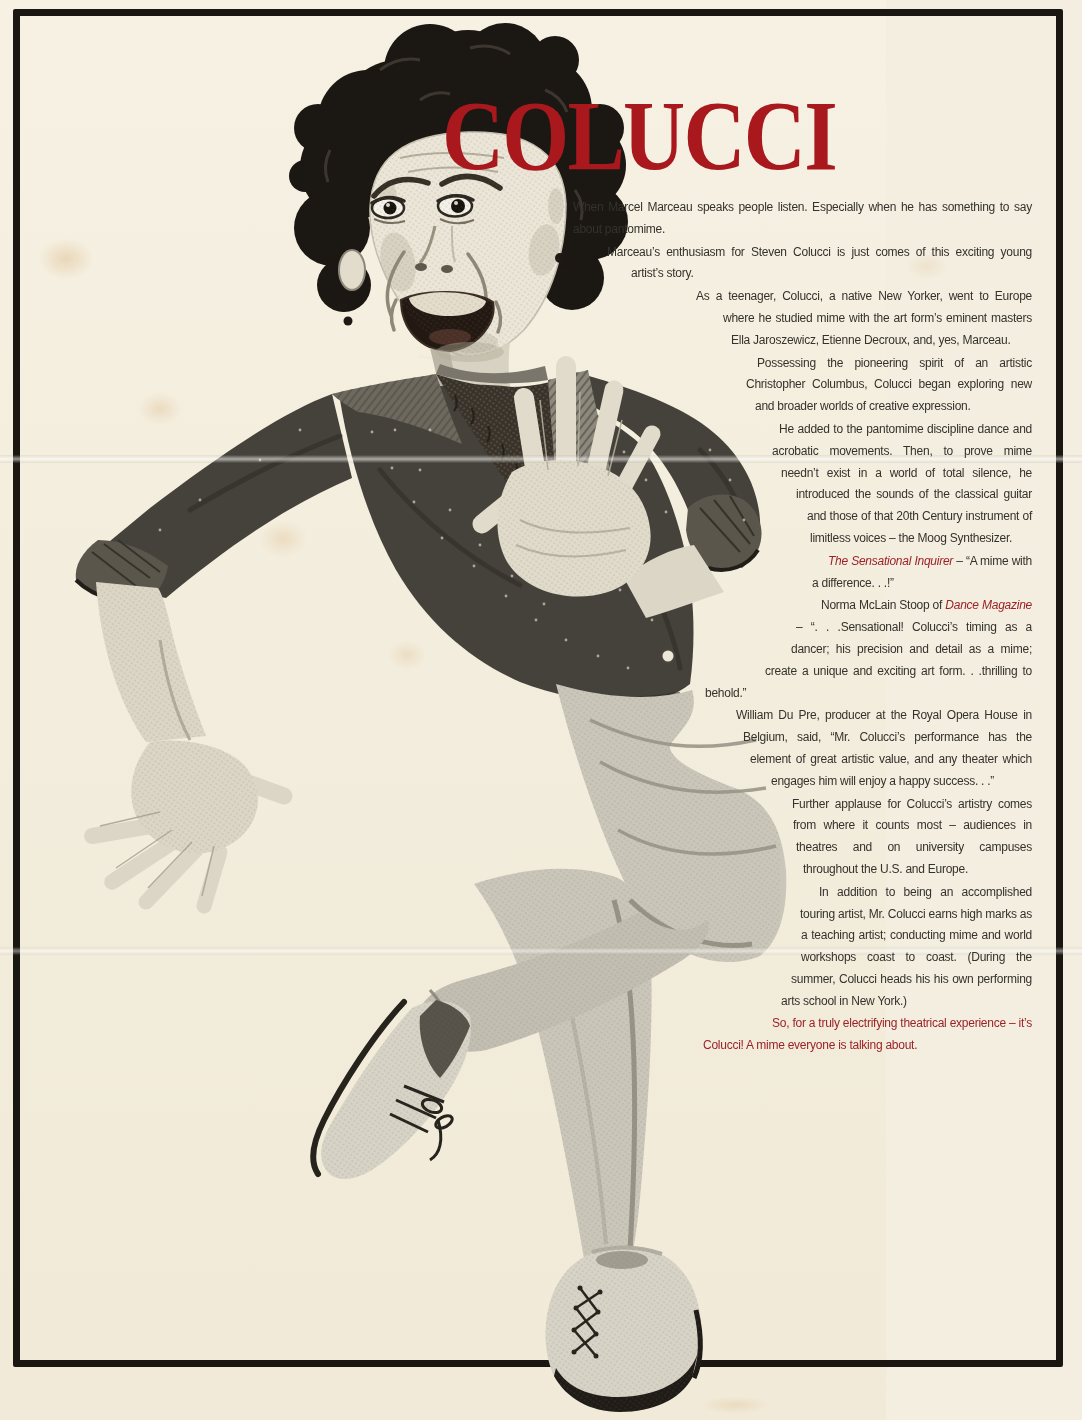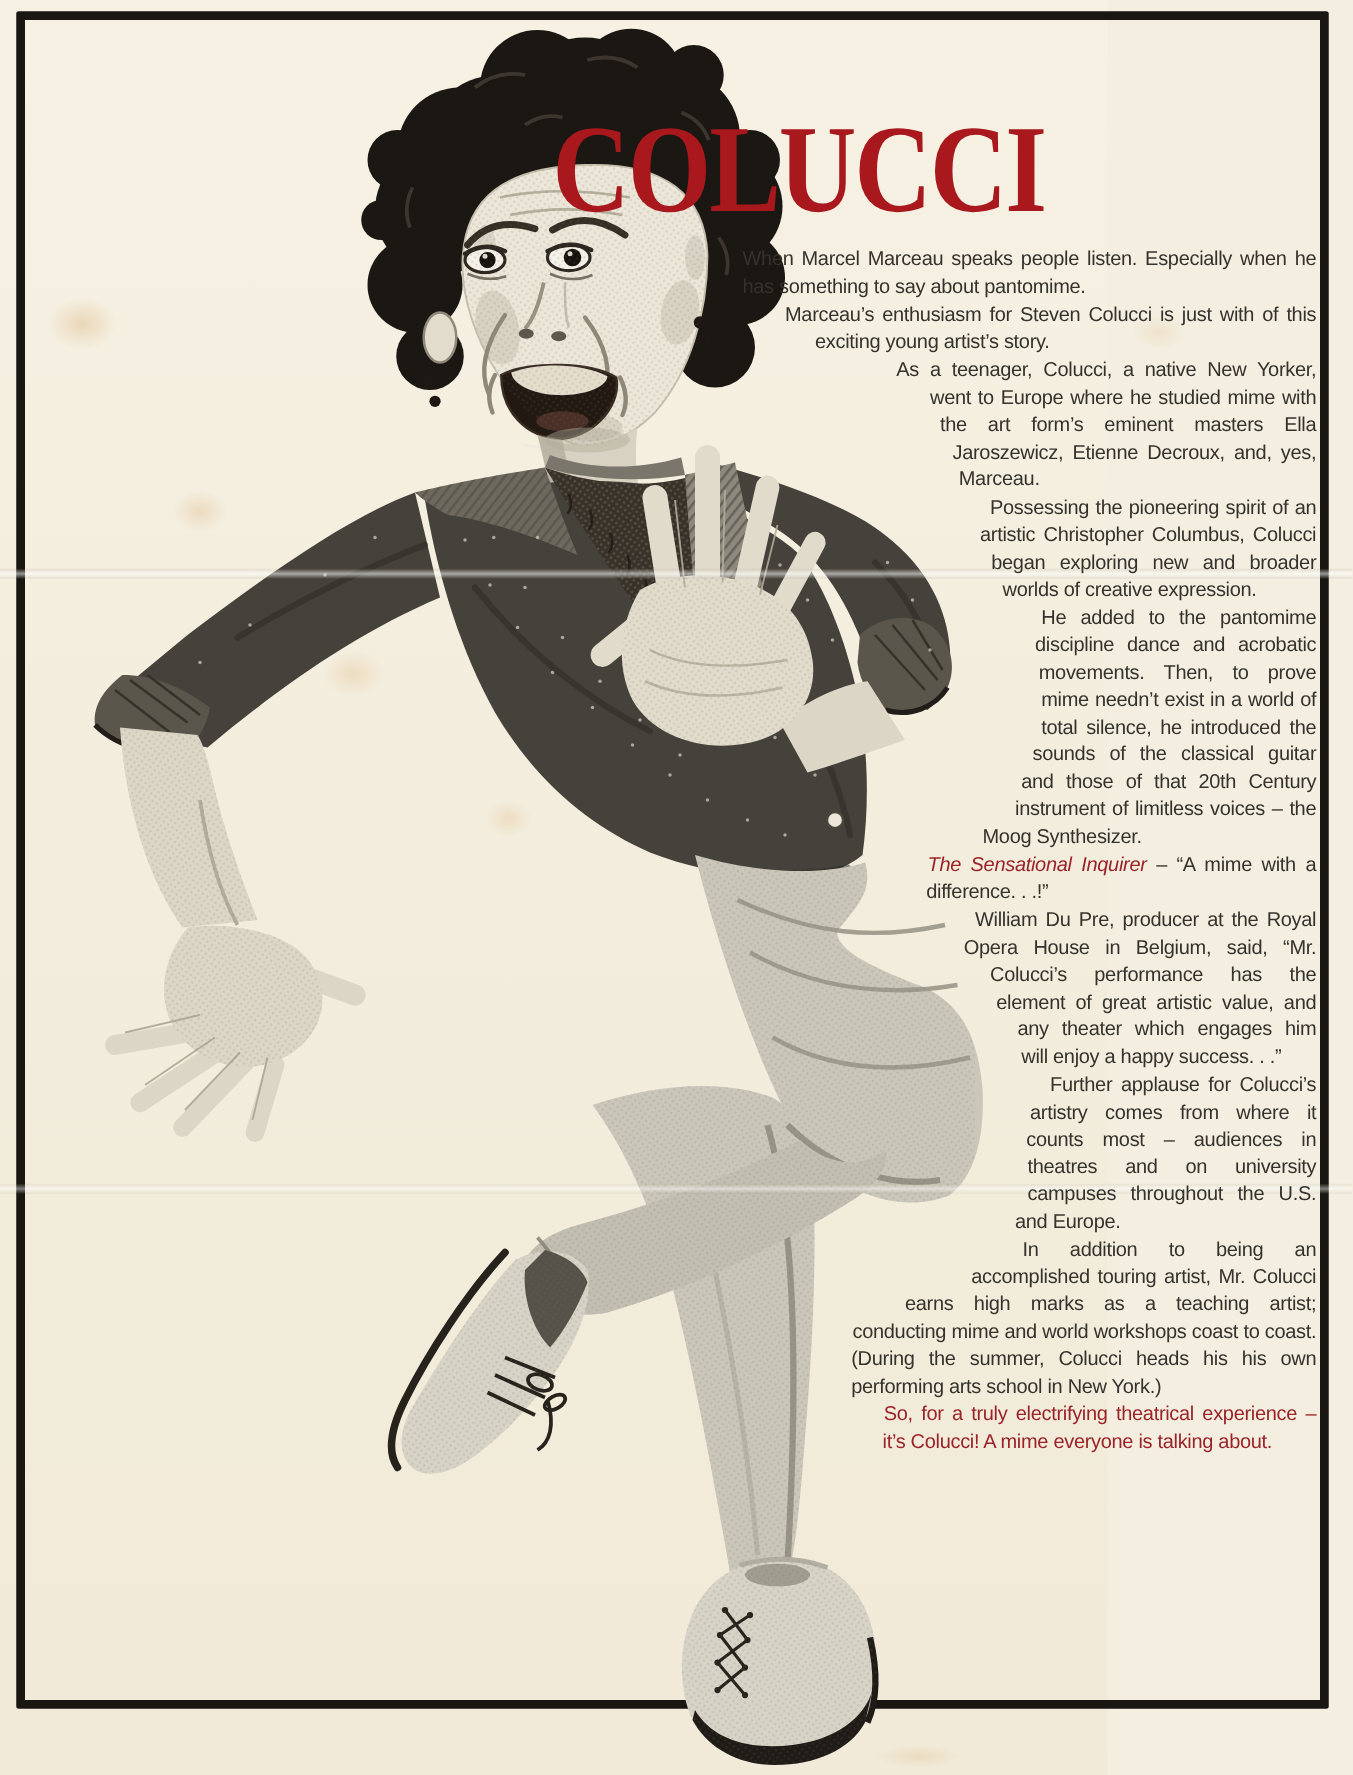--- a/index.html
+++ b/index.html
@@ -30,22 +30,22 @@
   .fold2{top:947px;height:8px;background:linear-gradient(180deg,rgba(95,85,60,.08),rgba(255,255,255,.45) 50%,rgba(95,85,60,.08));}
   .title{
     position:absolute;right:50px;top:86px;width:460px;
     font-family:"Liberation Serif","DejaVu Serif",serif;
     font-weight:bold;font-size:100px;line-height:1;
     color:#a8181d;text-align:right;letter-spacing:-2px;
     transform:scaleX(.86);transform-origin:100% 0;
     white-space:nowrap;
   }
   .art{
-    position:absolute;left:589px;top:196px;width:464px;
-    font-size:16px;line-height:21.8px;letter-spacing:-0.25px;
+    position:absolute;left:568px;top:196px;width:464px;
+    font-size:12px;line-height:21.8px;letter-spacing:-0.25px;
     color:#34322c;text-align:justify;
   }
   .shape{
     float:left;width:250px;height:1125px;shape-margin:3px;
     shape-outside:polygon(0px 0px, 2px 7px, 2px 50px, 20px 55px, 20px 75px, 60px 79px, 60px 99px,
       109px 100px, 109px 120px, 152px 122px, 152px 142px, 160px 145px, 160px 165px, 170px 166px,
       170px 186px, 175px 189px, 175px 209px, 184px 210px, 184px 230px, 192px 231px, 192px 251px,
       201px 253px, 201px 273px, 210px 277px, 210px 297px, 225px 300px, 225px 320px, 236px 322px,
       236px 342px, 239px 344px, 239px 364px, 241px 365px, 241px 385px, 234px 387px, 234px 407px,
       225px 409px, 225px 429px, 220px 430px, 220px 450px, 194px 452px, 194px 472px, 134px 474px,
@@ -394,24 +394,25 @@
   </svg>
 
   <div class="fold fold1"></div>
   <div class="fold fold2"></div>
 
   <div class="title">COLUCCI</div>
 
   <div class="art">
     <div class="shape"></div>
     <p class="noind">When Marcel Marceau speaks people listen. Especially when he has something to say about pantomime.</p>
-    <p>Marceau’s enthusiasm for Steven Colucci is just with of this exciting young artist’s story.</p>
+    <p>Marceau’s enthusiasm for Steven Colucci is just comes of this exciting young artist’s story.</p>
     <p>As a teenager, Colucci, a native New Yorker, went to Europe where he studied mime with the art form’s eminent masters Ella Jaroszewicz, Etienne Decroux, and, yes, Marceau.</p>
     <p>Possessing the pioneering spirit of an artistic Christopher Columbus, Colucci began exploring new and broader worlds of creative expression.</p>
     <p>He added to the pantomime discipline dance and acrobatic movements. Then, to prove mime needn’t exist in a world of total silence, he introduced the sounds of the classical guitar and those of that 20th Century instrument of limitless voices – the Moog Synthesizer.</p>
     <p><span class="pub">The Sensational Inquirer</span><span> – “A mime with a difference. . .!”</span></p>
+    <p><span>Norma McLain Stoop of </span><span class="pub">Dance Magazine</span><span> – “. . .Sensational! Colucci’s timing as a dancer; his precision and detail as a mime; create a unique and exciting art form. . .thrilling to behold.”</span></p>
     <p>William Du Pre, producer at the Royal Opera House in Belgium, said, “Mr. Colucci’s performance has the element of great artistic value, and any theater which engages him will enjoy a happy success. . .”</p>
     <p>Further applause for Colucci’s artistry comes from where it counts most – audiences in theatres and on university campuses throughout the U.S. and Europe.</p>
     <p>In addition to being an accomplished touring artist, Mr. Colucci earns high marks as a teaching artist; conducting mime and world workshops coast to coast. (During the summer, Colucci heads his his own performing arts school in New York.)</p>
     <p class="red">So, for a truly electrifying theatrical experience – it’s Colucci! A mime everyone is talking about.</p>
   </div>
 
 </div>
 
 </body></html>

